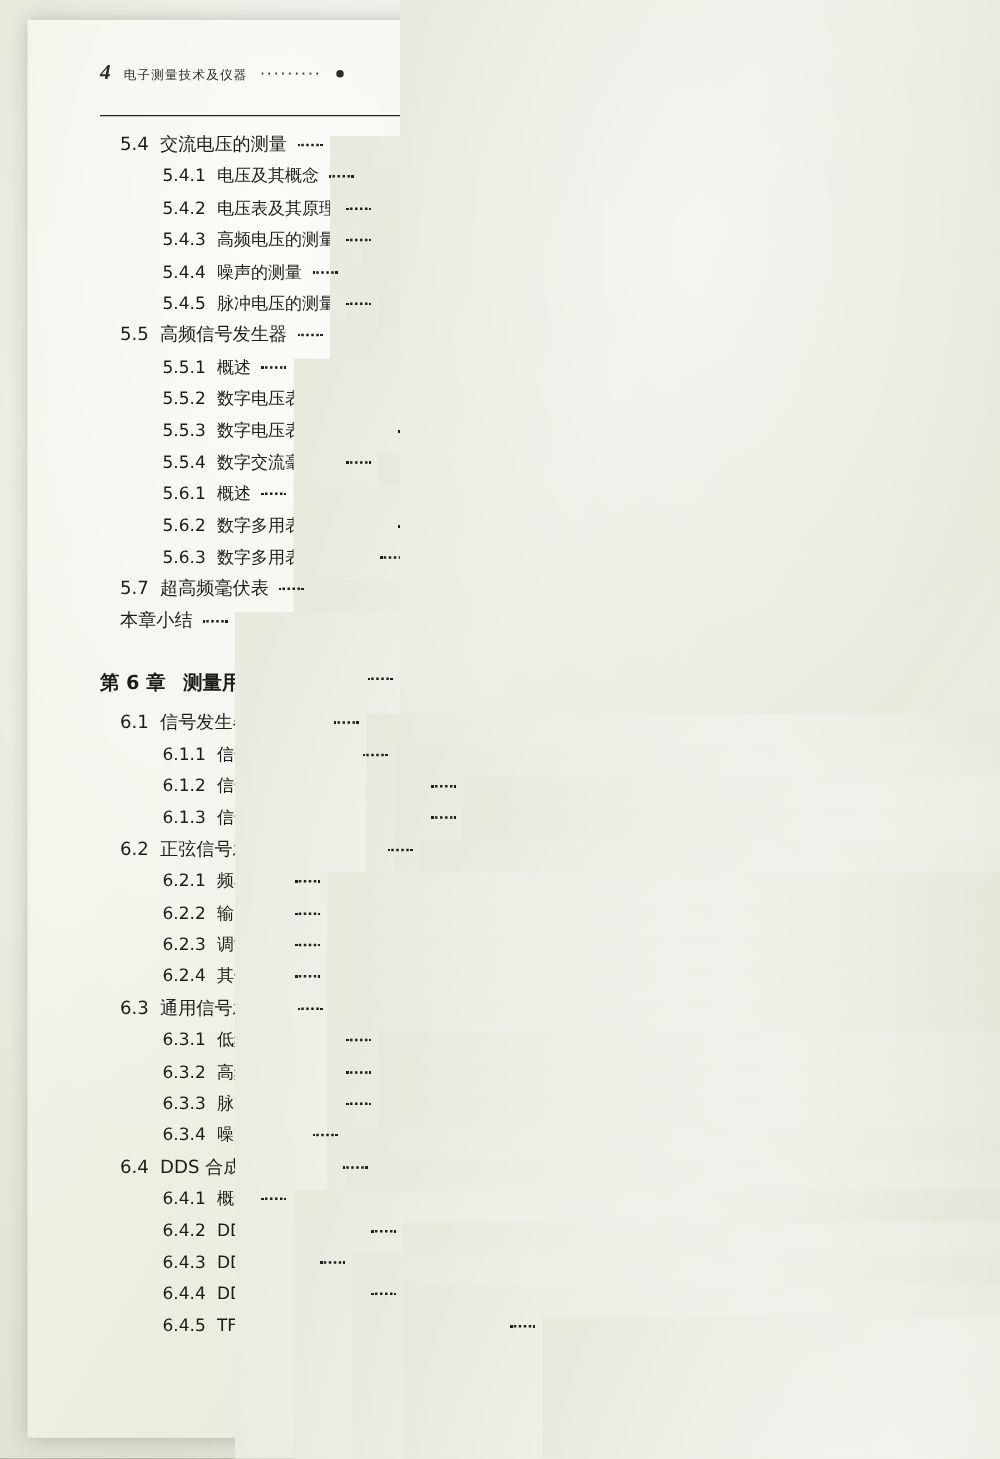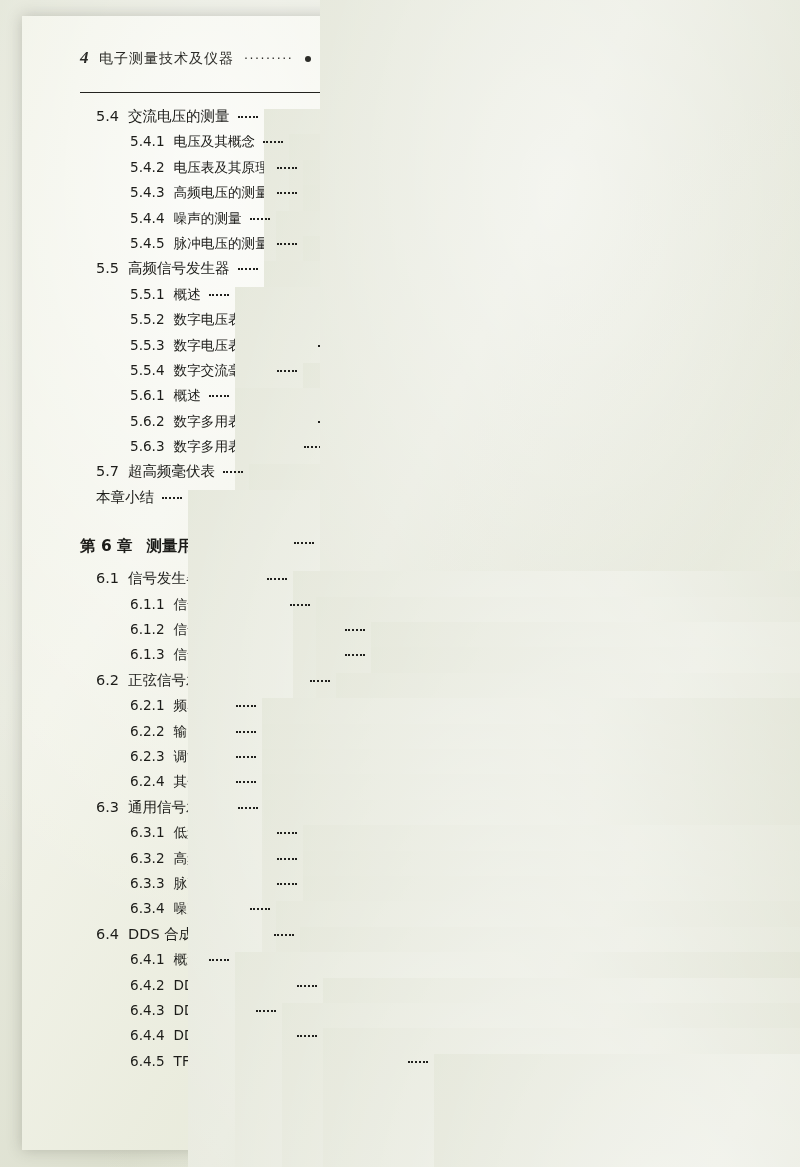--- a/index.html
+++ b/index.html
@@ -70,21 +70,21 @@
   .folio {
     font-family: "Liberation Serif", serif;
     font-style: italic;
     font-weight: bold;
     font-size: 17px;
     color: #2b2b28;
     letter-spacing: 0.5px;
   }
   .runhead-title {
     font-family: "DejaVu Sans", sans-serif;
-    font-size: 14px;
+    font-size: 10px;
     color: #2c2c28;
     letter-spacing: 1px;
   }
   .runhead-dots {
     font-family: "DejaVu Sans", sans-serif;
     font-size: 12.5px;
     color: #2c2c28;
     letter-spacing: 1.5px;
   }
   .runhead-bullet {

